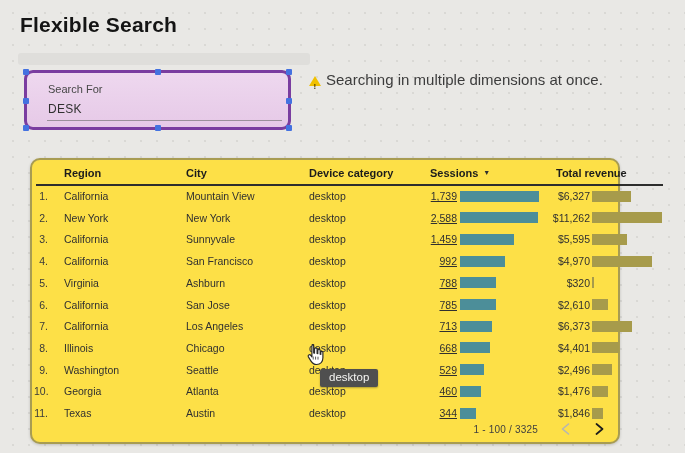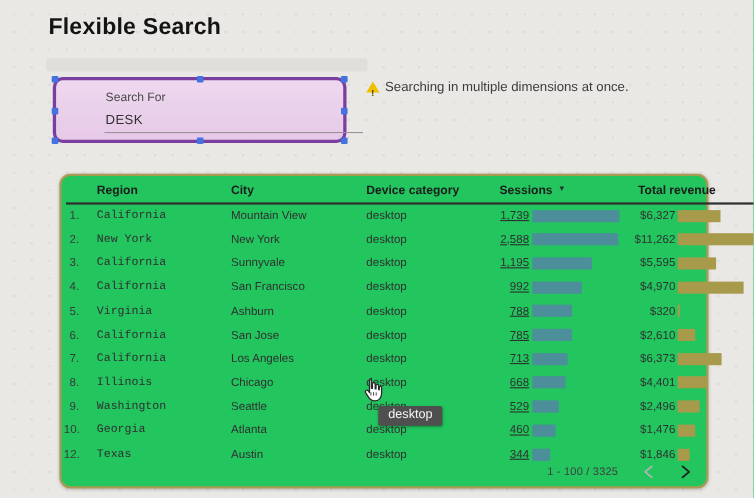--- a/index.html
+++ b/index.html
@@ -6,62 +6,62 @@
   html,body { width:685px; height:453px; }
   body {
     font-family:"Liberation Sans", sans-serif;
     position:relative;
     background-color:#e9e8e5;
     background-image:radial-gradient(circle, rgba(60,60,55,.09) 1px, transparent 1.3px);
     background-size:16px 16px;
     background-position:5px 5px;
     overflow:hidden;
   }
-  .abs { position:absolute;margin-left:24px; }
+  .abs { position:absolute; }
 
   
   .page-title { left:20px; top:13px; font-size:21px; font-weight:700; color:#141414; letter-spacing:.2px; }
 
   
   .band { left:18px; top:53px; width:292px; height:12px; background:#dfdedb; border-radius:3px; }
 
   
   .search-box {
     left:24px; top:70px; width:267px; height:60px;
     background:linear-gradient(180deg,#eed8ef 0%, #e6c9e7 100%);
     border:3px solid var(--accent-purple,#7a3da0);
     border-radius:9px;
   }
   .search-label { left:21px; top:10px; font-size:11px; color:#474747; }
   .search-value { left:21px; top:29px; font-size:12px; color:#313131; letter-spacing:.3px; }
   .search-underline { left:20px; top:47px; width:235px; height:1px; background:#9b909b; }
   .handle { position:absolute; width:6px; height:6px; background:var(--handle-blue,#4472e0); border-radius:1px; z-index:3; }
 
   
-  .annotation { left:309px; top:70px; width:368px; font-size:12px; color:#3c3c3c; line-height:19.5px; }
+  .annotation { left:309px; top:70px; width:368px; font-size:15px; color:#3c3c3c; line-height:19.5px; }
   .ann-line { white-space:nowrap; }
   .warn-tri { position:relative; display:inline-block; width:0; height:0;
     border-left:6px solid transparent; border-right:6px solid transparent;
     border-bottom:10px solid var(--warning-yellow,#f0c000); margin-right:5px; top:1px; }
   .warn-tri::after { content:"!"; position:absolute; left:-1.5px; top:1px; font-size:8px; font-weight:700; color:#4c3b00; }
 
   
   .card {
     left:30px; top:158px; width:590px; height:286px;
-    background:#22c55e; border:2px solid var(--card-border,#a89c52);
+    background:#fde047; border:2px solid var(--card-border,#a89c52);
     border-radius:10px; box-shadow:0 1px 3px rgba(0,0,0,.18);
   }
   .th { position:absolute; top:7px; font-size:11px; font-weight:700; color:#1c1c1c; white-space:nowrap; }
   .caret { font-size:7px; color:#2e2e2e; margin-left:5px; vertical-align:2px; }
   .head-rule { position:absolute; left:4px; top:24px; width:627px; height:2px; background:#2d2d2d; }
 
   .trow { position:absolute; left:0; width:100%; height:20px; font-size:10.5px; color:#303030; }
   .c { position:absolute; top:3px; white-space:nowrap; }
   .idx  { left:2px;  width:14px; text-align:right; color:#3a3a3a; }
-  .reg  { left:32px;font-family:Liberation Mono, monospace; }
+  .reg  { left:32px; }
   .cty  { left:154px; }
   .dev  { left:277px; }
   .snum { left:360px; width:65px; text-align:right;text-decoration:underline; }
   .rnum { left:488px; width:70px; text-align:right; }
   .bar  { position:absolute; top:3.5px; height:11px; display:inline-block; }
   .tbar { left:428px; background:var(--sessions-bar,#4c8e99); }
   .gbar { left:560px; background:var(--revenue-bar,#a79b4b); }
 
   .pager { position:absolute; right:12px; bottom:6px; display:flex; align-items:center; gap:20px; }
   .pager-range { font-size:10px; color:#3f3f3f; letter-spacing:.2px; }
@@ -130,21 +130,21 @@
         <span class="c snum">2,588</span>
         <span class="bar tbar" style="width:78px"></span>
         <span class="c rnum">$11,262</span>
         <span class="bar gbar" style="width:70px"></span>
       </div>
       <div class="trow" style="top: 70.4px;">
         <span class="c idx">3.</span>
         <span class="c reg">California</span>
         <span class="c cty">Sunnyvale</span>
         <span class="c dev">desktop</span>
-        <span class="c snum">1,195</span>
+        <span class="c snum">1,459</span>
         <span class="bar tbar" style="width:54px"></span>
         <span class="c rnum">$5,595</span>
         <span class="bar gbar" style="width:35px"></span>
       </div>
       <div class="trow" style="top: 92.1px;">
         <span class="c idx">4.</span>
         <span class="c reg">California</span>
         <span class="c cty">San Francisco</span>
         <span class="c dev">desktop</span>
         <span class="c snum">992</span>
@@ -206,21 +206,21 @@
         <span class="c idx">10.</span>
         <span class="c reg">Georgia</span>
         <span class="c cty">Atlanta</span>
         <span class="c dev">desktop</span>
         <span class="c snum">460</span>
         <span class="bar tbar" style="width:21px"></span>
         <span class="c rnum">$1,476</span>
         <span class="bar gbar" style="width:16px"></span>
       </div>
       <div class="trow" style="top: 244px;">
-        <span class="c idx">12.</span>
+        <span class="c idx">11.</span>
         <span class="c reg">Texas</span>
         <span class="c cty">Austin</span>
         <span class="c dev">desktop</span>
         <span class="c snum">344</span>
         <span class="bar tbar" style="width:16px"></span>
         <span class="c rnum">$1,846</span>
         <span class="bar gbar" style="width:11px"></span>
       </div>
     </div>
 

